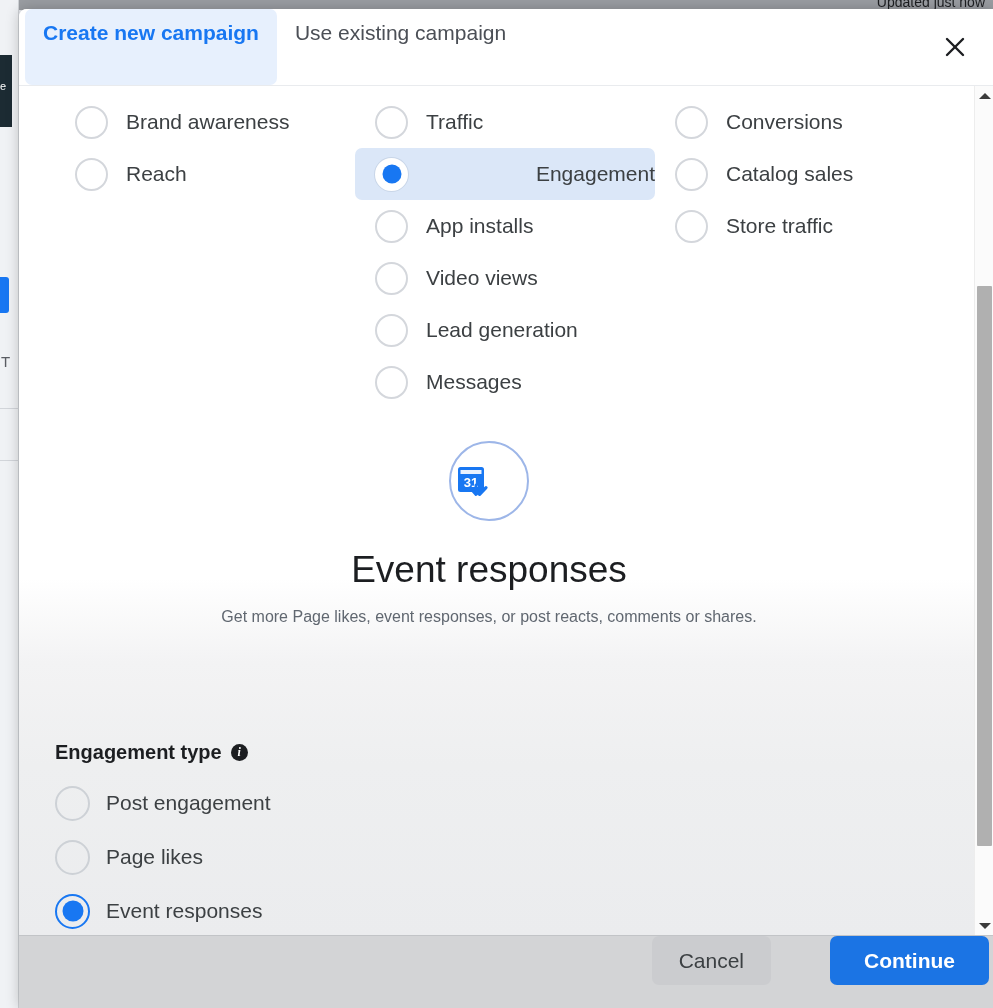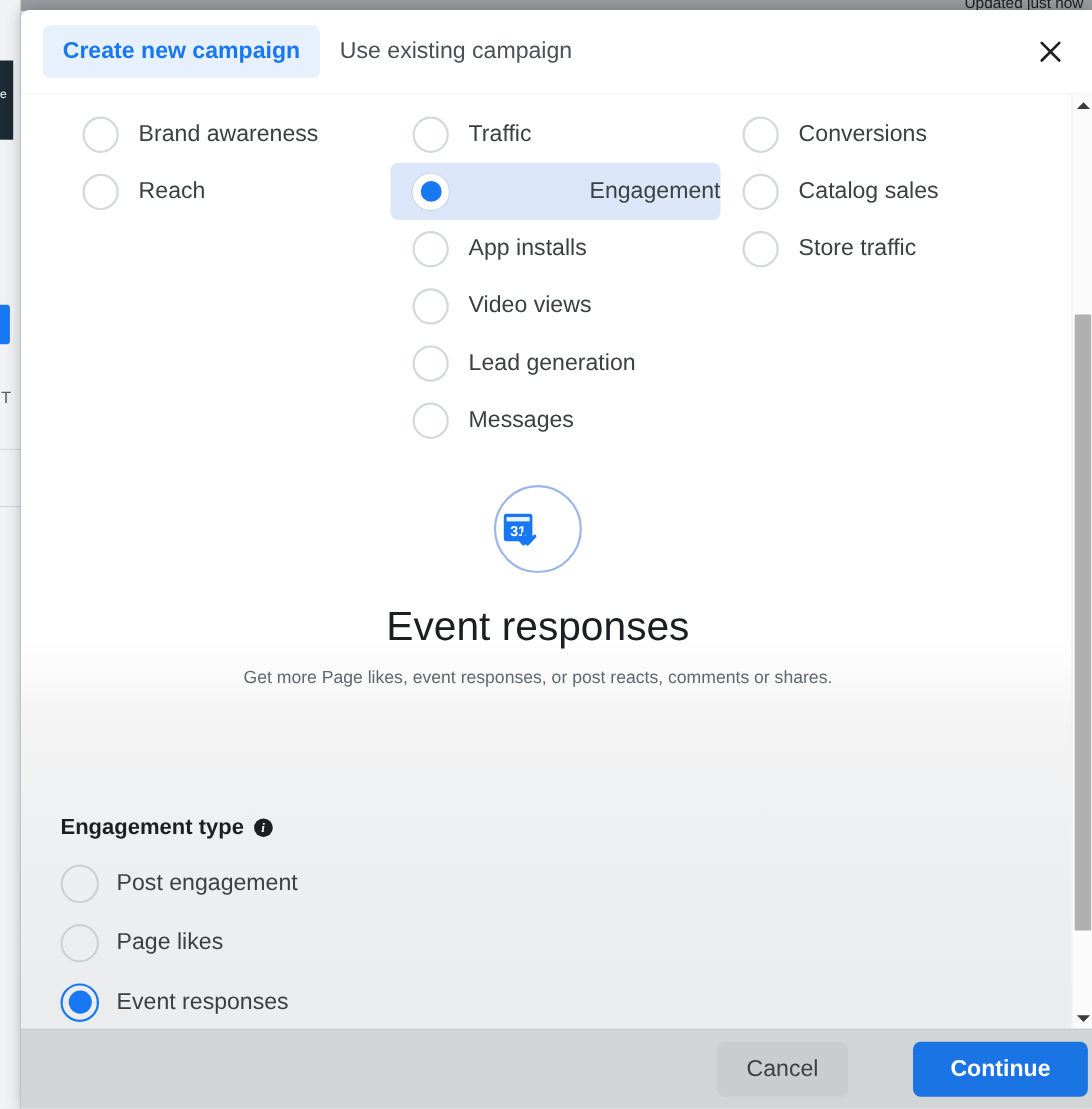--- a/index.html
+++ b/index.html
@@ -98,22 +98,21 @@
   }
 
   
   #modal-header {
     position: relative;
     height: 77px;
     flex: 0 0 77px;
     background: #ffffff;
     border-bottom: 1px solid #e9ebee;
     display: flex;
-    align-items: center;
-    padding-left: 20px;
+    padding-left: 6px;
   }
   .tab {
     font-size: 21px;
     padding: 12px 18px;
     border-radius: 7px;
     cursor: pointer;
     white-space: nowrap;
     line-height: 1.1;
   }
   .tab.active {
@@ -345,21 +344,21 @@
     cursor: grab;
   }
 
   
   #modal-footer {
     flex: 0 0 73px;
     height: 73px;
     background: #d3d4d6;
     border-top: 1px solid #c2c4c7;
     display: flex;
-    align-items: center;
+    align-items: flex-start;
     justify-content: flex-end;
     padding-right: 4px;
     gap: 16px;
   }
   #cancel-button {
     font-size: 21px;
     color: #3c4043;
     background: #cbcccf;
     border: none;
     border-radius: 7px;

